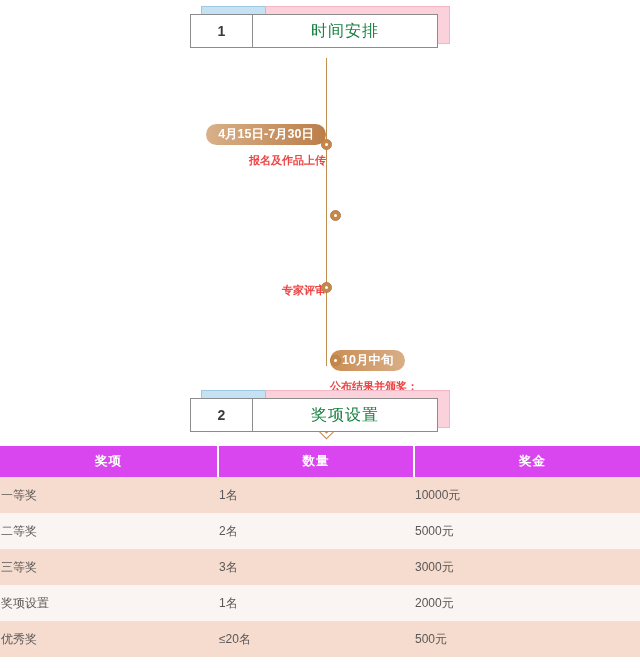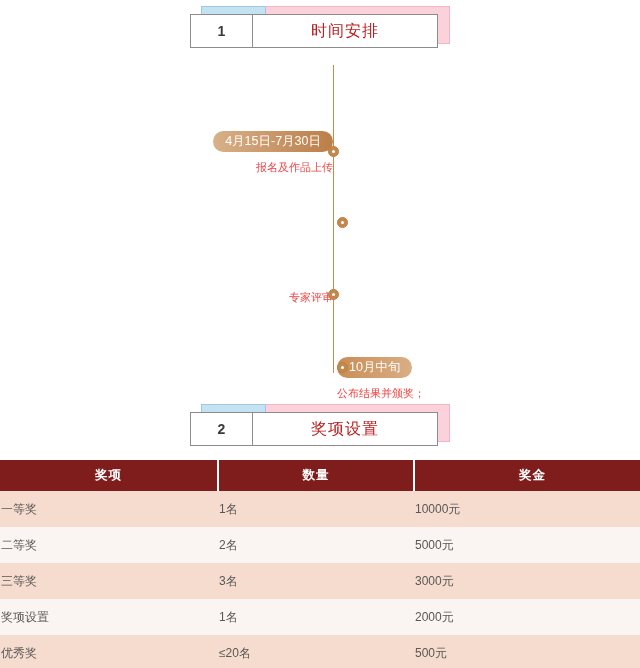--- a/index.html
+++ b/index.html
@@ -68,30 +68,31 @@
     font-weight: bold;
     color: #3e3a39;
     box-sizing: border-box;
   }
   .sh-title {
     flex: 1;
     display: flex;
     align-items: center;
     justify-content: center;
     font-size: 16px;
-    color: #b91c1c;
+    color: #15803d;
     letter-spacing: 1px;
   }
 
   
   .timeline {
     position: relative;
     width: 520px;
     height: 320px;
-    margin: 15px;
+    margin: 8px;
+    font-weight: bold;
   }
   .tl-line {
     position: absolute;
     left: 318px;
     top: 0px;
     width: 1px;
     height: 308px;
     background: #c08c52;
   }
   .tl-item {
@@ -168,21 +169,21 @@
   }
 
   
   .prize-table {
     width: 640px;
     border-collapse: collapse;
     table-layout: fixed;
     font-size: 12px;
   }
   .prize-table thead th {
-    background: #7f1d1d;
+    background: #d946ef;
     color: #ffffff;
     font-size: 12.5px;
     font-weight: bold;
     height: 29px;
     text-align: center;
     border-right: 2px solid #ffffff;
     letter-spacing: 1px;
   }
   .prize-table thead th:last-child {
     border-right: none;

